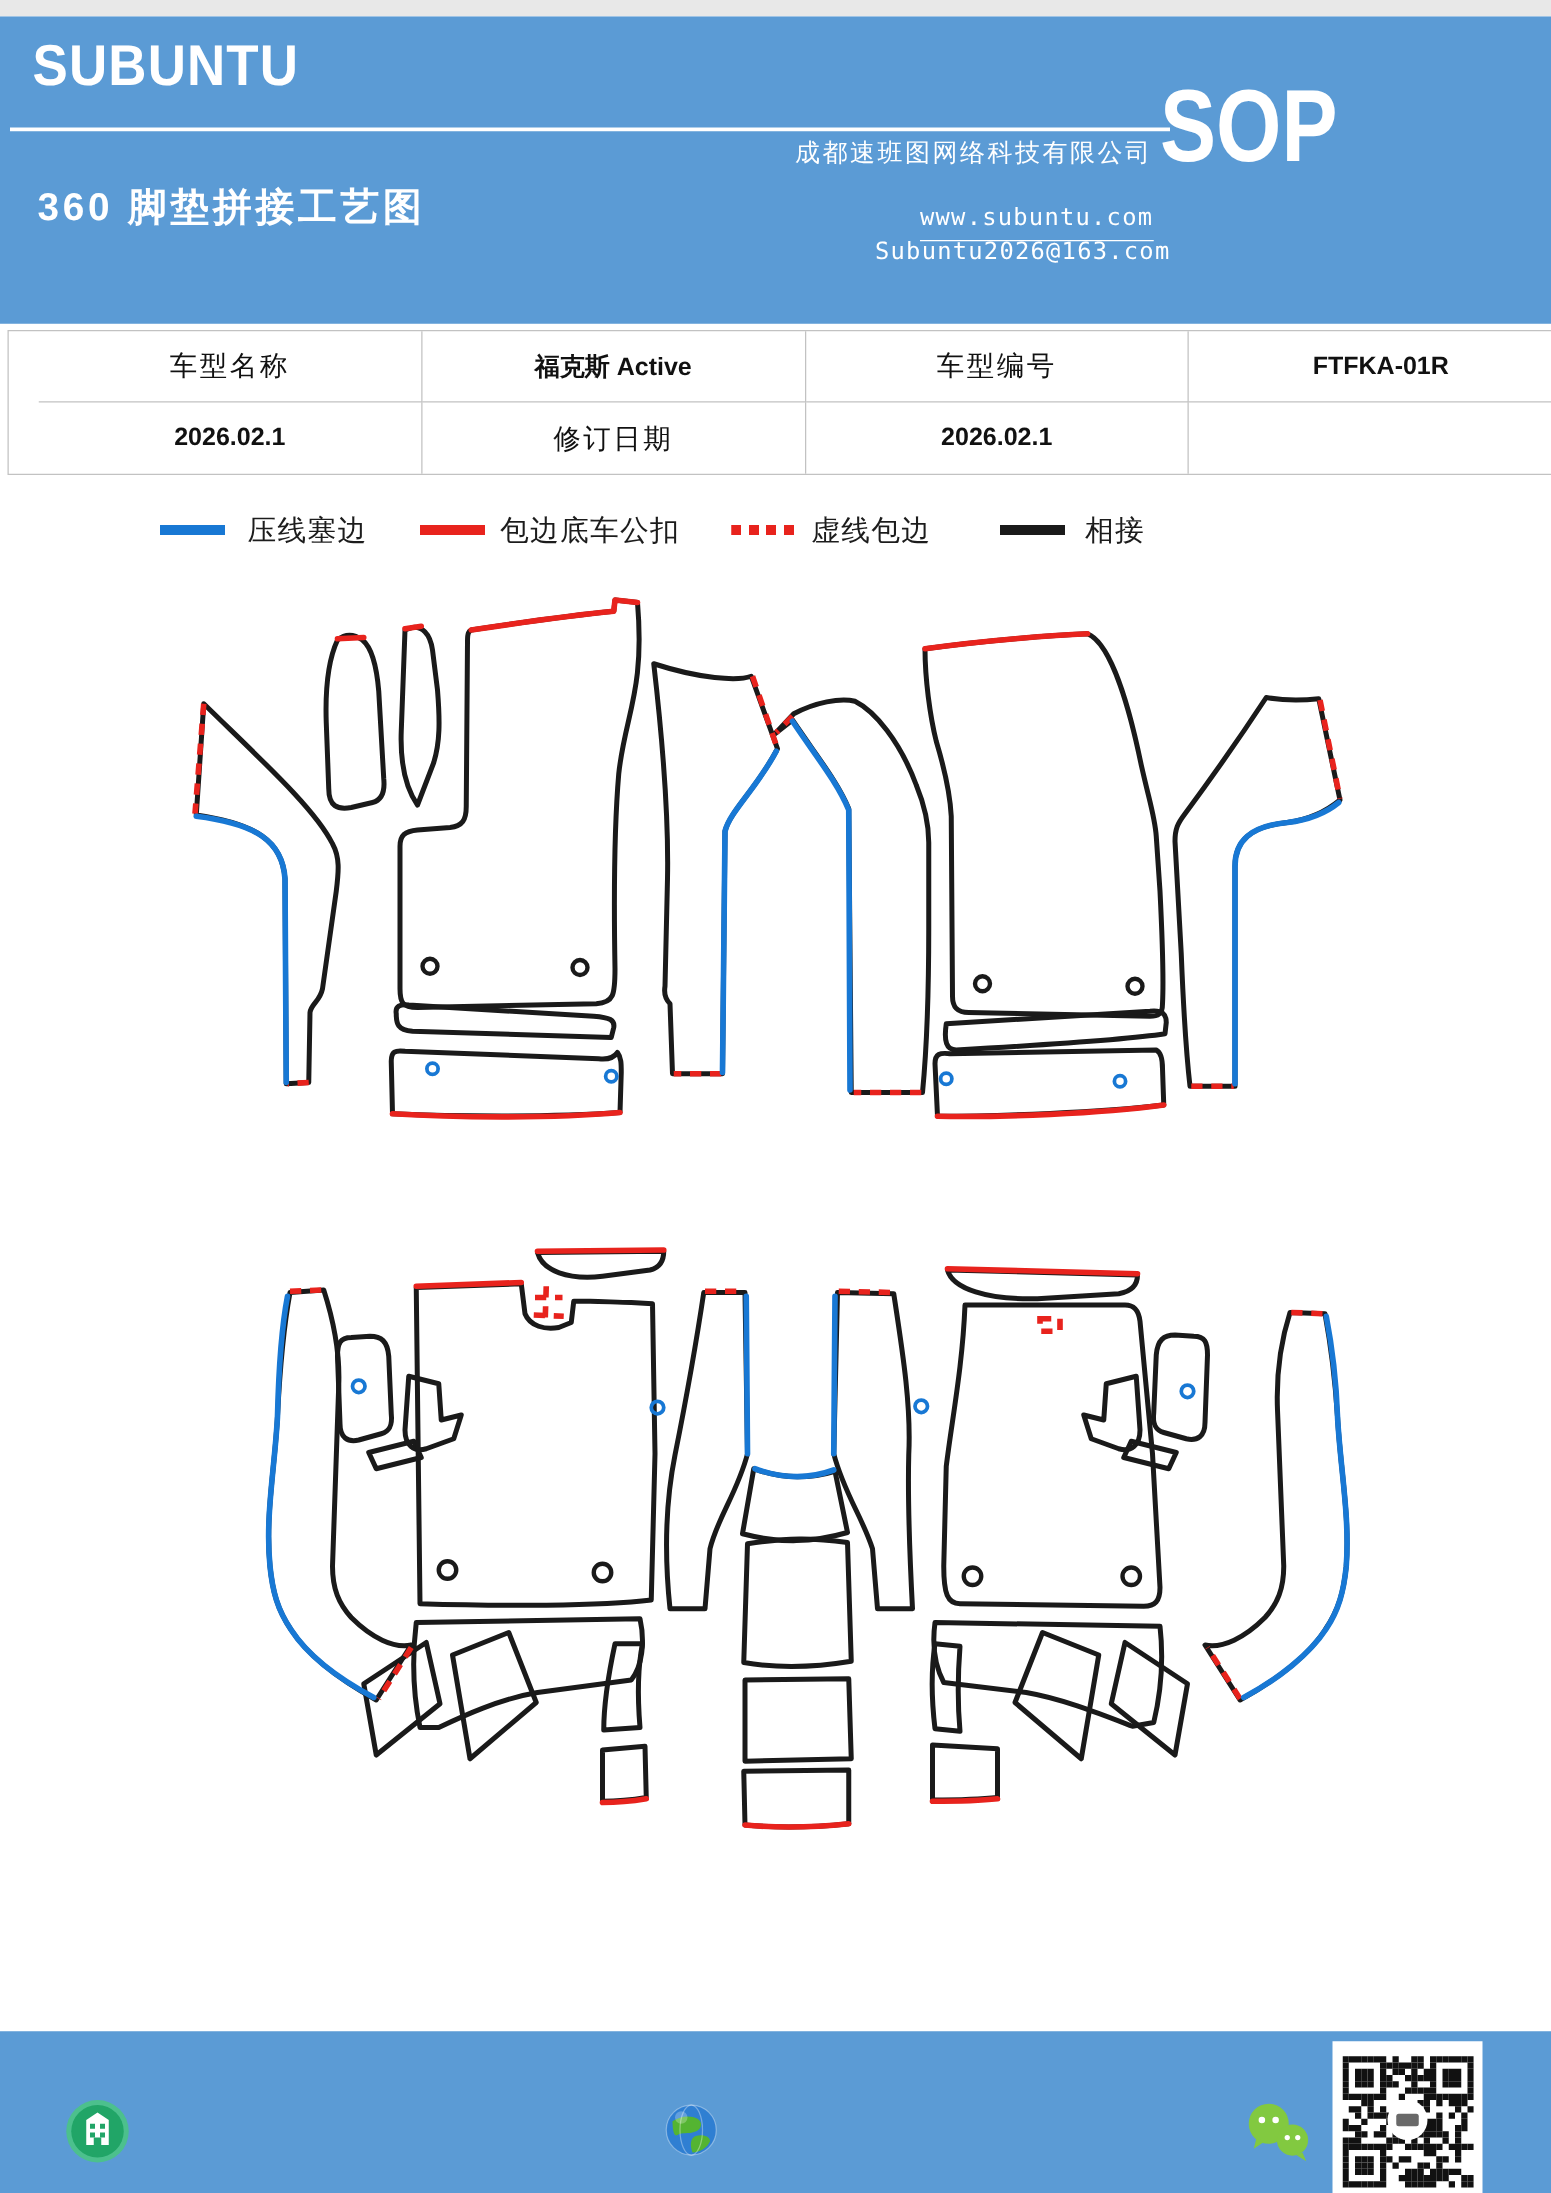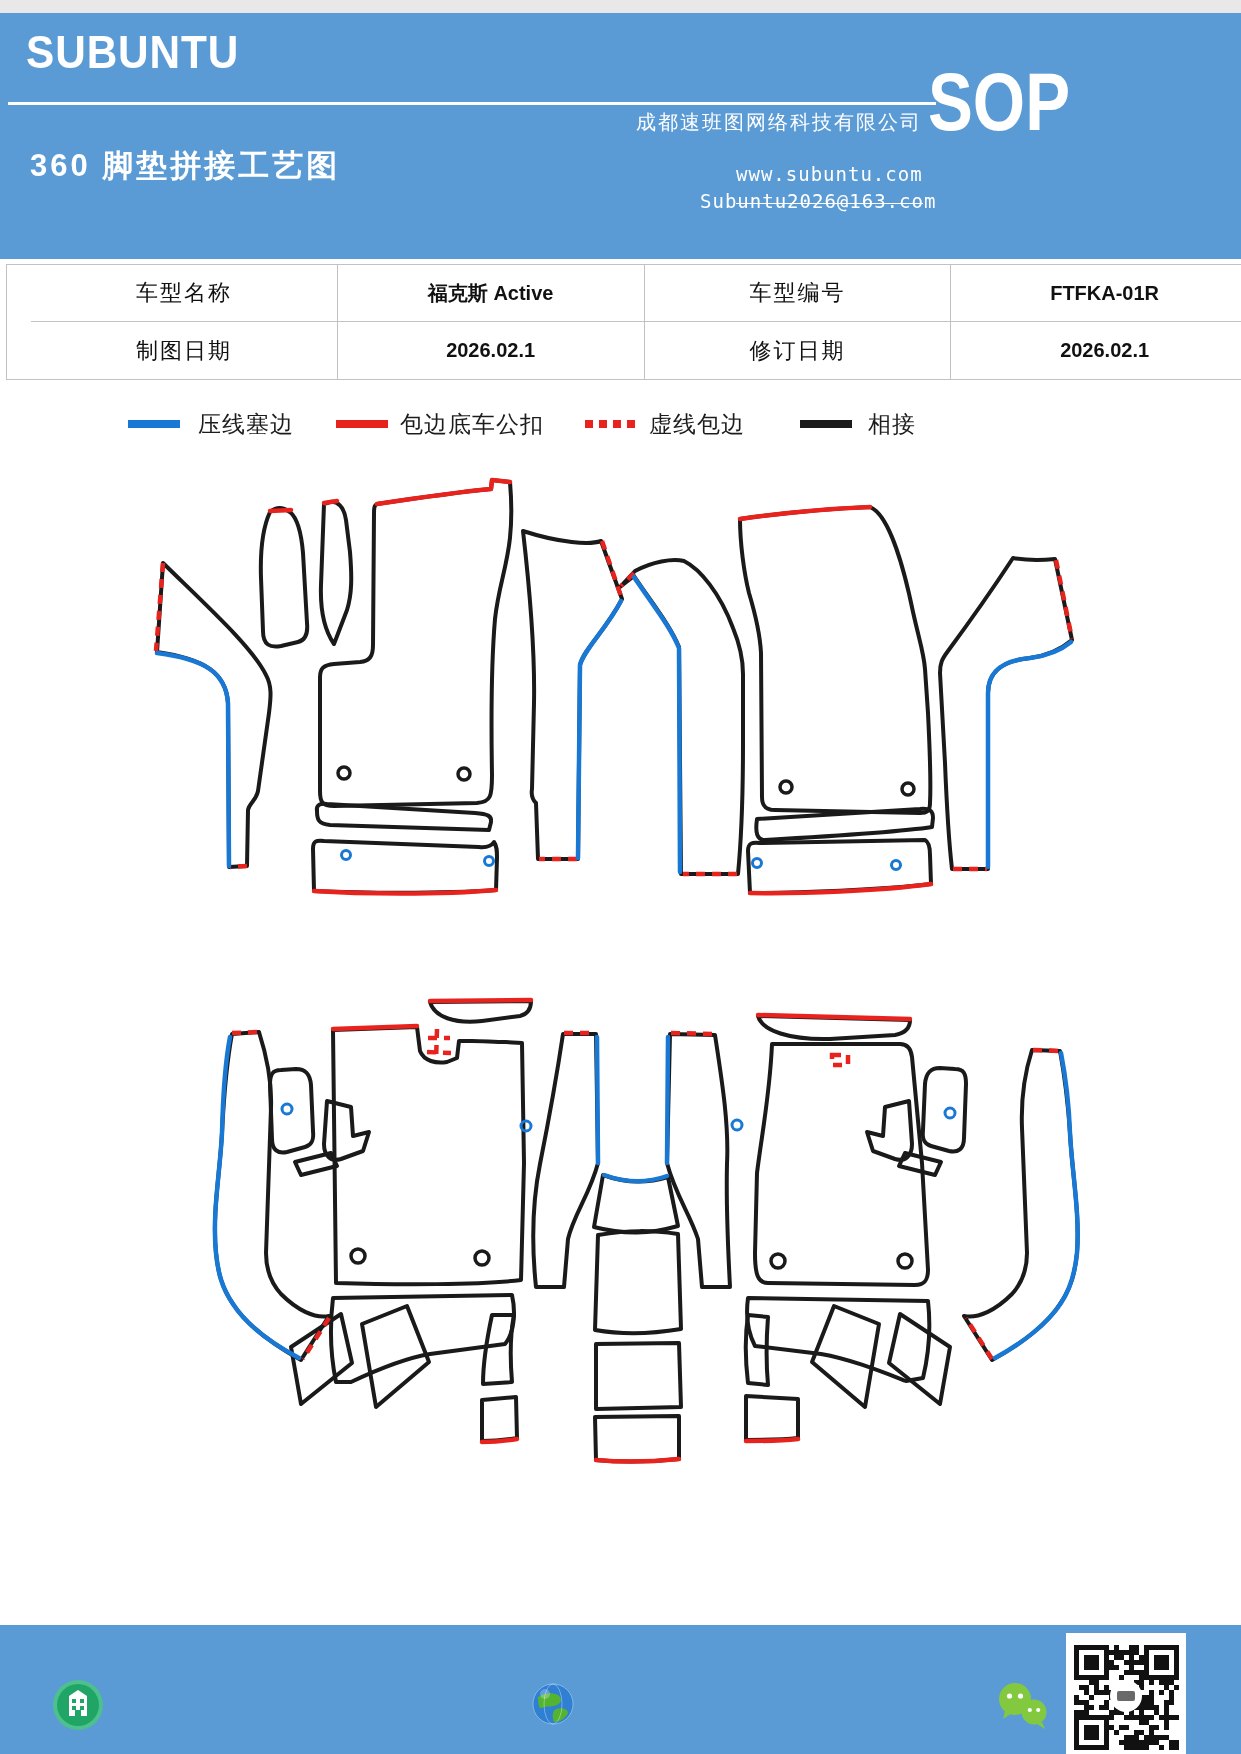--- a/index.html
+++ b/index.html
@@ -11,21 +11,21 @@
   .logo{position:absolute;left:26px;top:12px;color:#fff;font-weight:800;font-size:46px;
         letter-spacing:1px;transform:scaleX(.92);transform-origin:left;}
   .hline{position:absolute;left:8px;top:89px;width:928px;height:3px;background:#fff;}
   .hdr-company{position:absolute;left:636px;top:96px;color:#fff;font-size:20px;letter-spacing:2px;
         font-family:"Liberation Serif",serif;}
   .sop{position:absolute;left:928px;top:48px;color:#fff;font-weight:800;font-size:82px;line-height:1;
         transform:scaleX(.82);transform-origin:left;font-family:"Liberation Sans",sans-serif;}
   .title{position:absolute;left:30px;top:132px;color:#fff;font-size:31px;font-weight:600;letter-spacing:3px;
         font-family:Liberation Sans, sans-serif;}
   .hdr-web{position:absolute;left:736px;top:150px;color:#fff;font-size:19px;letter-spacing:1px;
-        font-family:"DejaVu Sans Mono",monospace;border-bottom:1px solid #fff;padding-bottom:18px;}
+        font-family:"DejaVu Sans Mono",monospace;border-bottom:1px solid #fff;padding-bottom:7px;}
   .hdr-mail{position:absolute;left:700px;top:177px;color:#fff;font-size:19px;letter-spacing:1px;
         font-family:"DejaVu Sans Mono",monospace;}
   
   .info-table{position:absolute;left:6px;top:251px;width:1227px;height:114px;
         display:grid;grid-template-columns:1fr 1fr 1fr 1fr;grid-template-rows:1fr 1fr;
         border:1px solid var(--table-border,#c2c2c2);padding-left:24px;}
   .cell{border-right:1px solid var(--table-border,#c2c2c2);border-bottom:1px solid var(--table-border,#c2c2c2);
         display:flex;align-items:center;justify-content:center;color:#111;}
   .cell:nth-child(4n){border-right:none;}
   .cell:nth-child(n+5){border-bottom:none;}
@@ -65,21 +65,20 @@
     <div class="title">360 脚垫拼接工艺图</div>
     <div class="hdr-web">www.subuntu.com</div>
     <div class="hdr-mail">Subuntu2026@163.com</div>
   </div>
 
   <div class="info-table">
     <div class="cell lab">车型名称</div>
     <div class="cell val">福克斯 Active</div>
     <div class="cell lab">车型编号</div>
     <div class="cell val">FTFKA-01R</div>
-    <div class="cell lab">制图日期</div>
     <div class="cell val">2026.02.1</div>
     <div class="cell lab">修订日期</div>
     <div class="cell val">2026.02.1</div>
   </div>
 
   <div class="legend-item" style="left:128px">
     <span class="swatch" style="background: rgb(24, 120, 212);"></span>
     <span class="legend-label" style="left:70px">压线塞边</span>
   </div>
   <div class="legend-item" style="left:336px">

